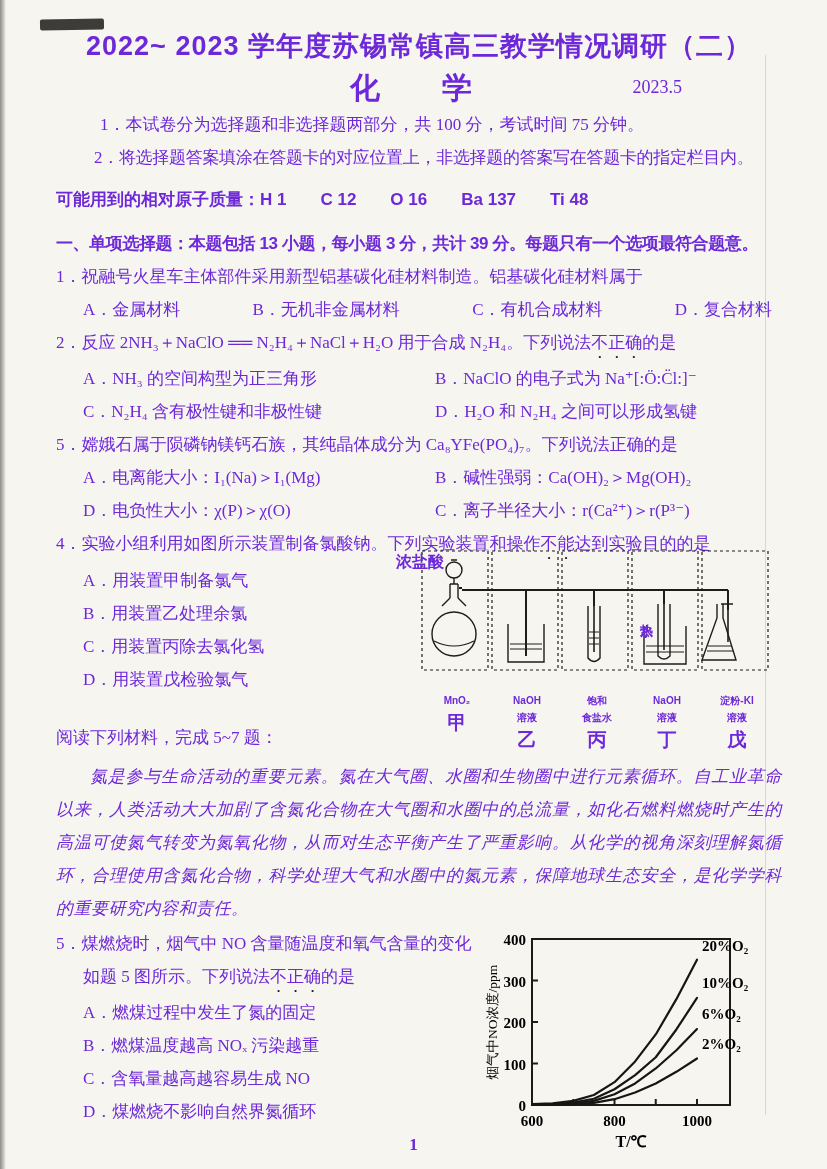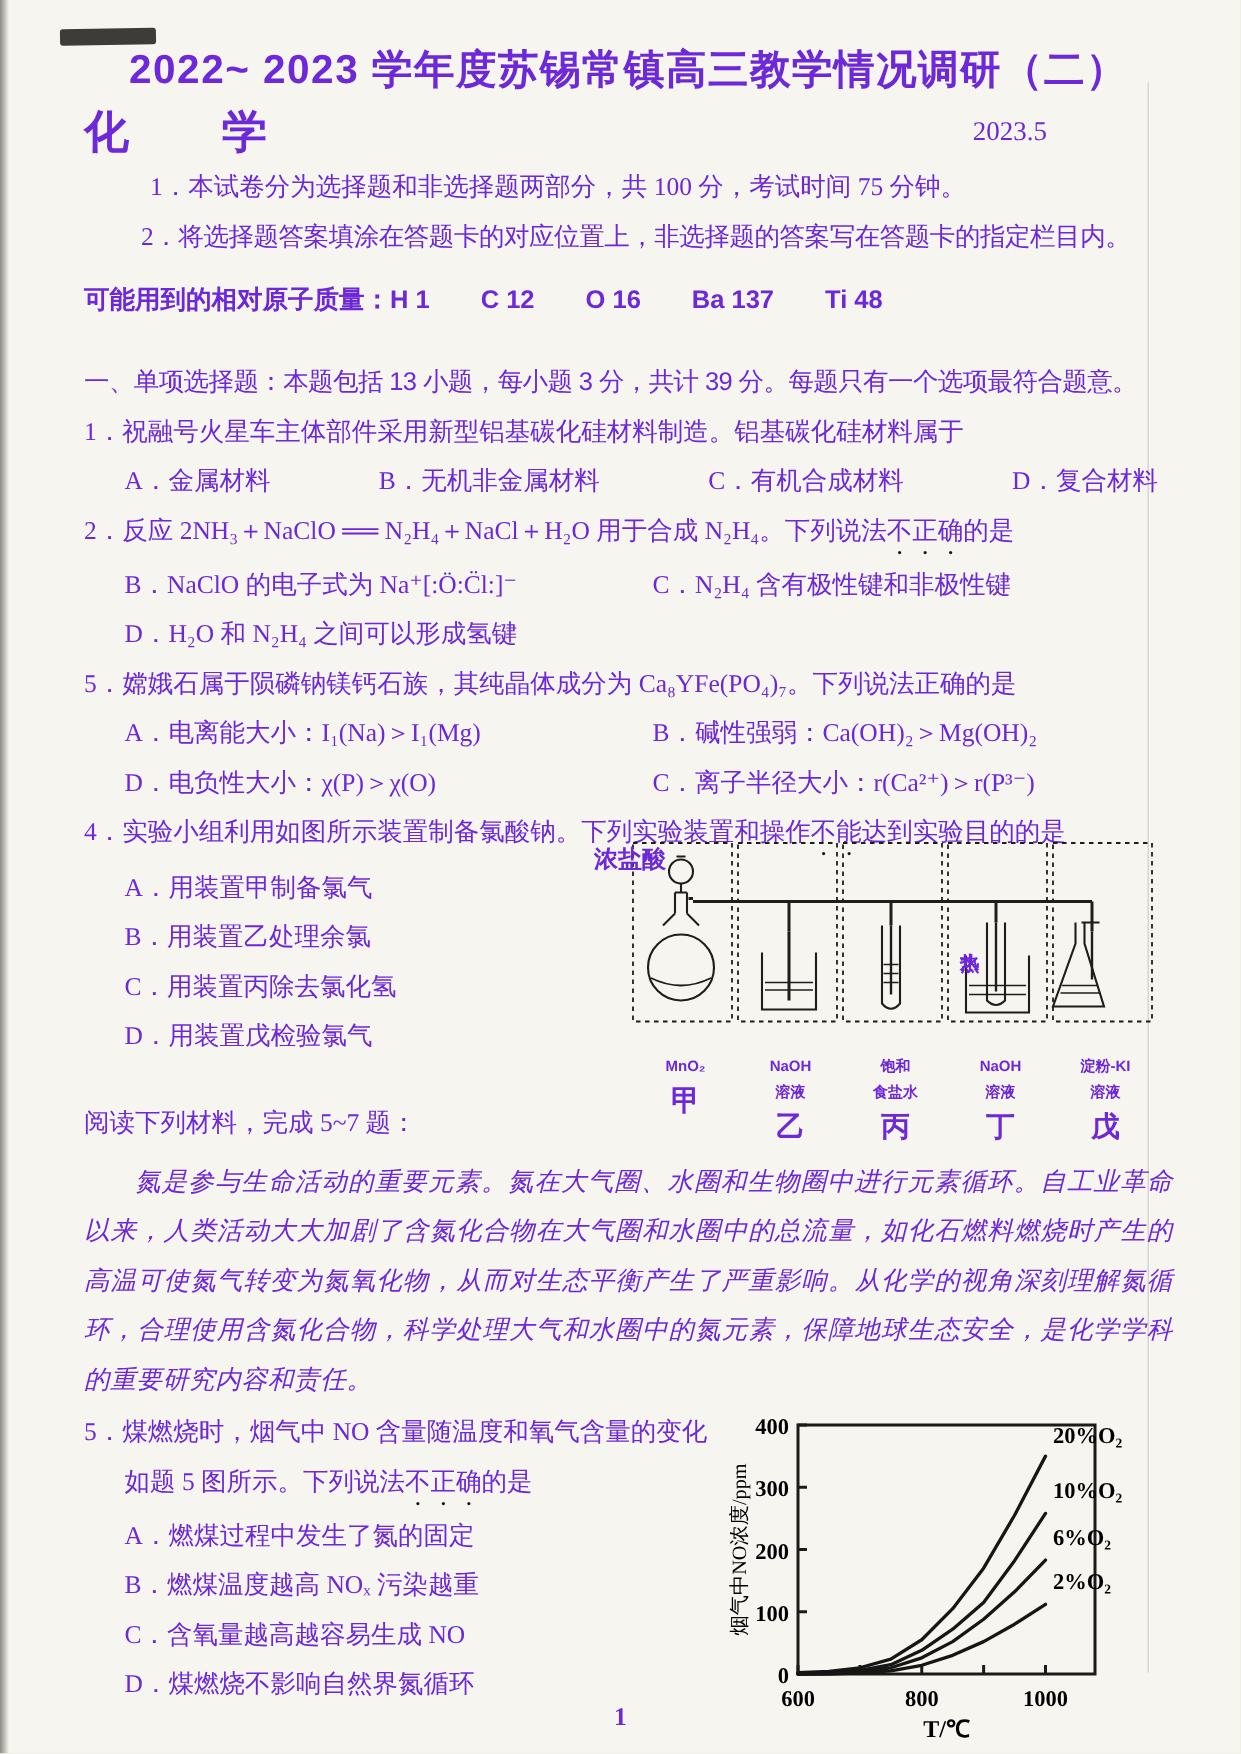--- a/index.html
+++ b/index.html
@@ -13,31 +13,31 @@
   
   .edge-left{position:absolute;left:0;top:0;width:6px;height:100%;
     background:linear-gradient(to right,#57544e,#aaa79f 55%,rgba(0,0,0,0));opacity:.65;}
   .edge-right{position:absolute;left:765px;top:55px;width:1px;height:1060px;background:#d9d6cf;}
   .smudge{position:absolute;left:40px;top:19px;width:64px;height:11px;background:#23221f;
     border-radius:2px;transform:rotate(-1deg);opacity:.88;}
   
   .title{margin-top:28px;text-align:center;font-size:27px;font-weight:bold;
     font-family:"Liberation Sans","DejaVu Sans",sans-serif;letter-spacing:1px;}
   .subject-row{position:relative;margin-top:4px;height:40px;}
-  .subject{text-align:left;font-size:30px;font-weight:bold;letter-spacing:16px;
-    font-family:"Liberation Sans","DejaVu Sans",sans-serif;}
-  .exam-date{position:absolute;right:84px;top:9px;font-size:18px;}
+  .subject{text-align:center;font-size:30px;font-weight:bold;letter-spacing:16px;
+    font-family:"Liberation Sans","DejaVu Sans",sans-serif;}
+  .exam-date{position:absolute;right:100px;top:9px;font-size:18px;}
   
   .notice-heading{margin-top:12px;font-weight:bold;line-height:33px;
     font-family:"Liberation Sans","DejaVu Sans",sans-serif;}
   .notice-item1{padding-left:44px;line-height:33px;}
   .notice-item2{padding-left:38px;line-height:33px;letter-spacing:-0.3px;}
   .masses{margin-top:9px;font-weight:bold;line-height:33px;
     font-family:"Liberation Sans","DejaVu Sans",sans-serif;}
-  .section-heading{margin-top:22px;font-weight:normal;line-height:33px;letter-spacing:-0.4px;
+  .section-heading{margin-top:11px;font-weight:bold;line-height:33px;letter-spacing:-0.4px;
     font-family:"Liberation Sans","DejaVu Sans",sans-serif;}
   
   .qstem{line-height:33px;padding-left:27px;text-indent:-27px;}
   .emph{-webkit-text-emphasis:filled dot #161616;-webkit-text-emphasis-position:under right;
     text-emphasis:filled dot #161616;text-emphasis-position:under right;}
   .opt-row{display:flex;justify-content:space-between;padding-left:27px;padding-right:10px;line-height:33px;}
   .opt-grid{display:grid;grid-template-columns:352px 1fr;padding-left:27px;line-height:33px;}
   .opt-line{line-height:33px;padding-left:27px;}
   .q4-row{display:flex;margin-top:1px;}
   .q4-left{width:340px;}
@@ -91,20 +91,21 @@
         <span>A．金属材料</span>
         <span>B．无机非金属材料</span>
         <span>C．有机合成材料</span>
         <span>D．复合材料</span>
       </div>
     </div>
 
     <div>
       <div class="qstem"><span>2．反应 2NH₃＋NaClO ══ N₂H₄＋NaCl＋H₂O 用于合成 N₂H₄。下列说法</span><span class="emph">不正确</span><span>的是</span></div>
       <div class="opt-grid">
+        <span>A．NH₃ 的空间构型为正三角形</span>
         <span>B．NaClO 的电子式为 Na⁺[:Ö:C̈l:]⁻</span>
         <span>C．N₂H₄ 含有极性键和非极性键</span>
         <span>D．H₂O 和 N₂H₄ 之间可以形成氢键</span>
       </div>
     </div>
 
     <div>
       <div class="qstem">5．嫦娥石属于陨磷钠镁钙石族，其纯晶体成分为 Ca₈YFe(PO₄)₇。下列说法正确的是</div>
       <div class="opt-grid">
         <span>A．电离能大小：I₁(Na)＞I₁(Mg)</span>

